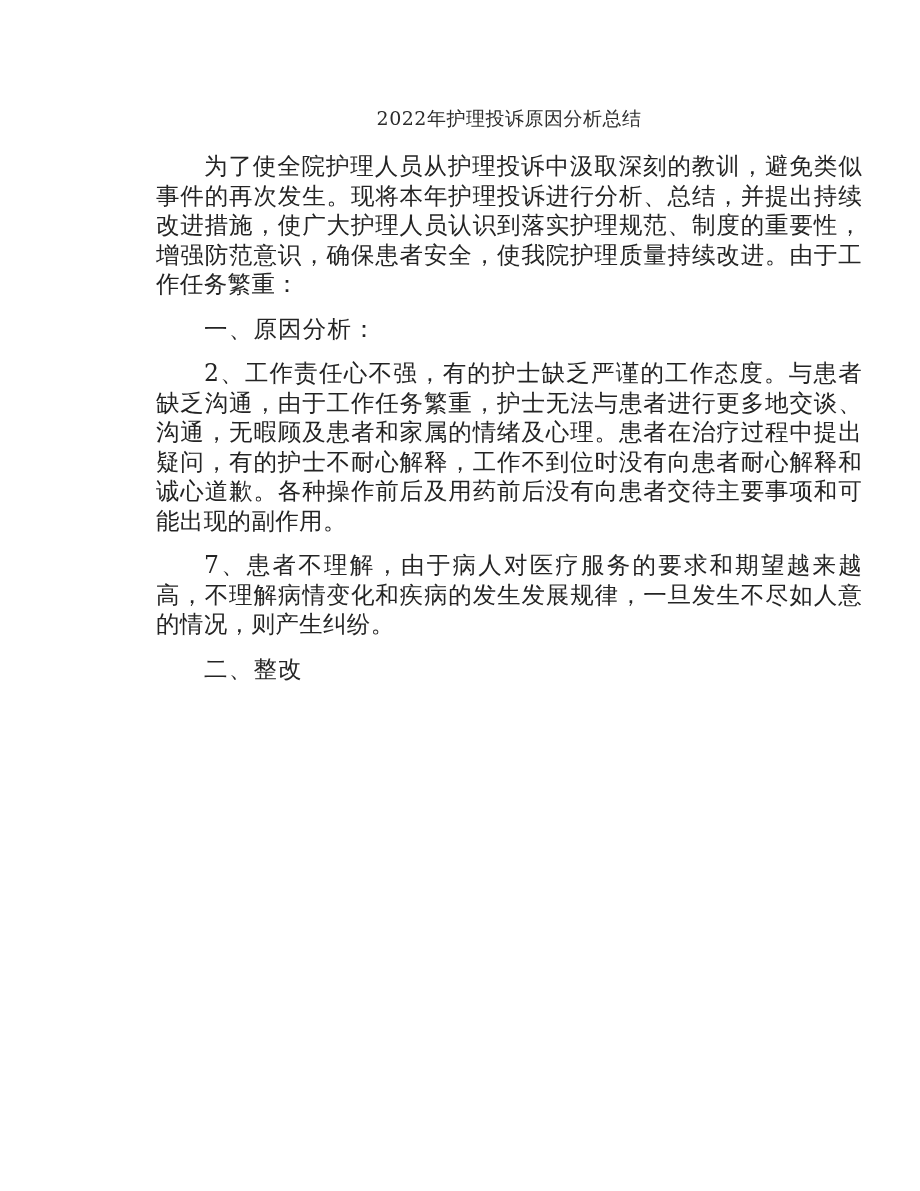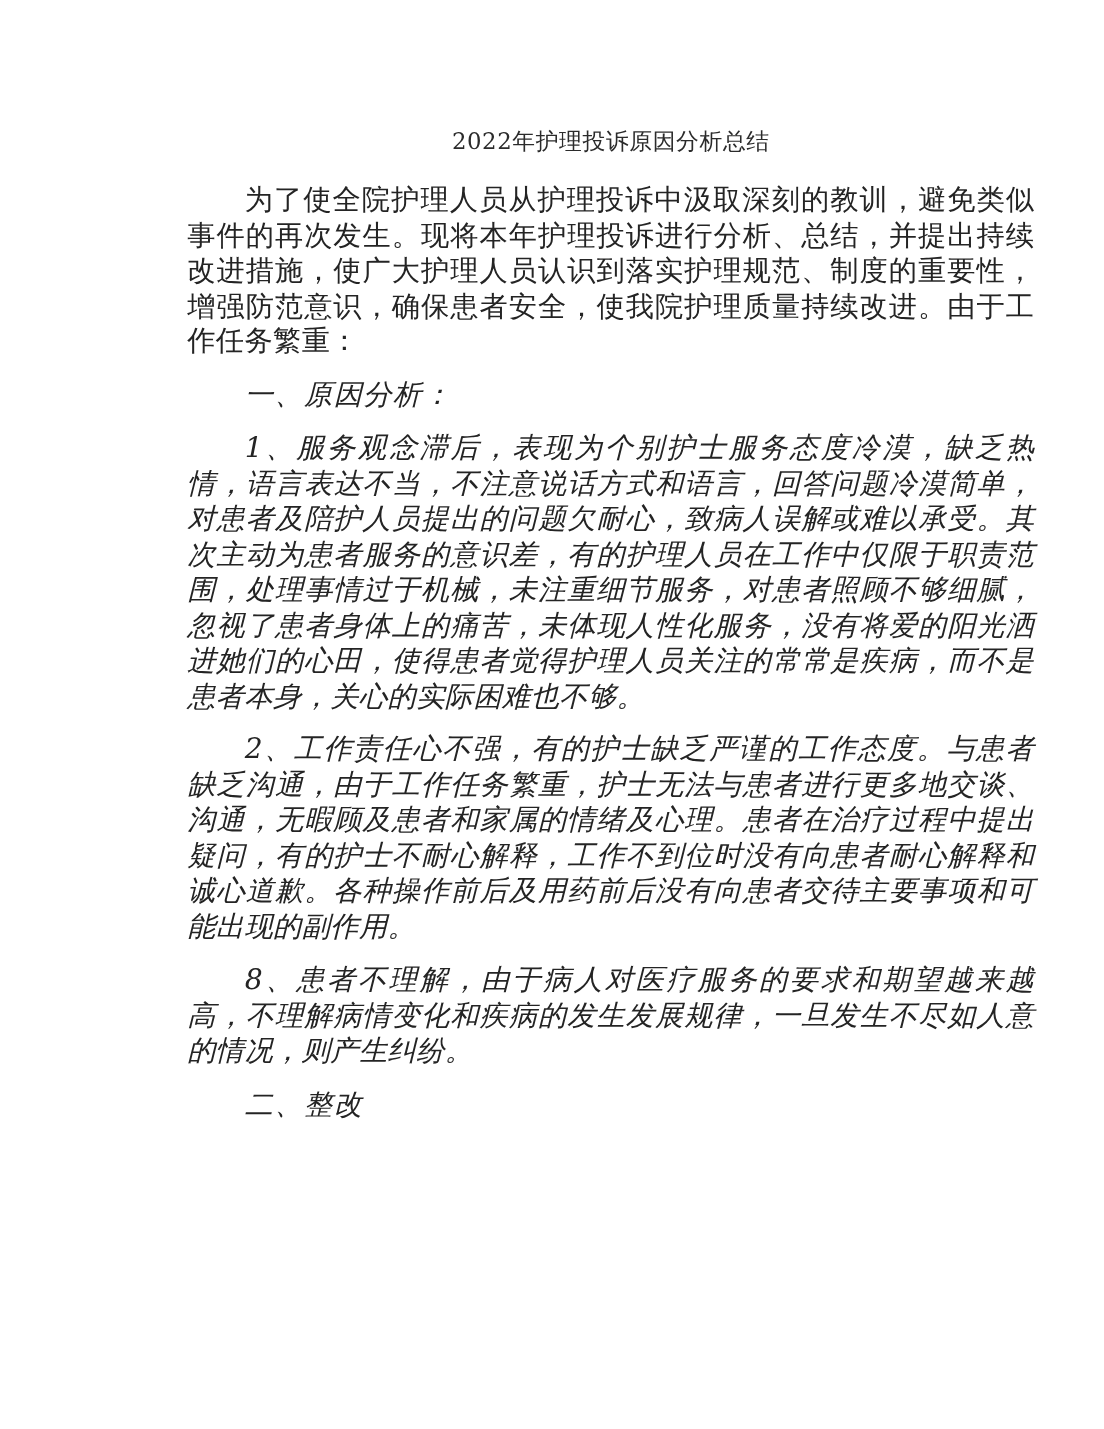--- a/index.html
+++ b/index.html
@@ -50,43 +50,42 @@
     line-height: 29.5px;
     text-align: justify;
     text-justify: inter-ideograph;
     text-indent: 48px;
     letter-spacing: 0.35px;
     color: #242424;
     word-break: break-all;
   }
 
   .para.gap-first { margin-top: 19px; }
-  .para.gap       { margin-top: 15px; font-style: italic; }
+  .para.gap       { margin-top: 15px; }
 
   
   .para.heading {
     text-align: left;
     letter-spacing: 1.2px;
   }
 </style>
 </head>
 <body>
 
 <div class="page">
   <div class="doc-body">
 
     <h1 class="doc-title">2022年护理投诉原因分析总结</h1>
 
     <p class="para gap-first">为了使全院护理人员从护理投诉中汲取深刻的教训，避免类似事件的再次发生。现将本年护理投诉进行分析、总结，并提出持续改进措施，使广大护理人员认识到落实护理规范、制度的重要性，增强防范意识，确保患者安全，使我院护理质量持续改进。由于工作任务繁重：</p>
 
     <p class="para heading gap">一、原因分析：</p>
 
-    <p class="para gap">1、服务观念滞后，表现为个别护士服务态度冷漠，缺乏热情，语言表达不当，不注意说话方式和语言，回答问题冷漠简单，对患者及陪护人员提出的问题欠耐心，致病人误解或难以承受。其次主动为患者服务的意识差，有的护理人员在工作中仅限于职责范围，处理事情过于机械，未注重细节服务，对患者照顾不够细腻，忽视了患者身体上的痛苦，未体现人性化服务，没有将爱的阳光洒进她们的心田，使得患者觉得护理人员关注的常常是疾病，而不是患者本身，关心的实际困难也不够。</p>
 
     <p class="para gap">2、工作责任心不强，有的护士缺乏严谨的工作态度。与患者缺乏沟通，由于工作任务繁重，护士无法与患者进行更多地交谈、沟通，无暇顾及患者和家属的情绪及心理。患者在治疗过程中提出疑问，有的护士不耐心解释，工作不到位时没有向患者耐心解释和诚心道歉。各种操作前后及用药前后没有向患者交待主要事项和可能出现的副作用。</p>
 
 
-    <p class="para gap">8、患者不理解，由于病人对医疗服务的要求和期望越来越高，不理解病情变化和疾病的发生发展规律，一旦发生不尽如人意的情况，则产生纠纷。</p>
+    <p class="para gap">7、患者不理解，由于病人对医疗服务的要求和期望越来越高，不理解病情变化和疾病的发生发展规律，一旦发生不尽如人意的情况，则产生纠纷。</p>
 
     <p class="para heading gap">二、整改</p>
 
   </div>
 </div>
 
 </body></html>

